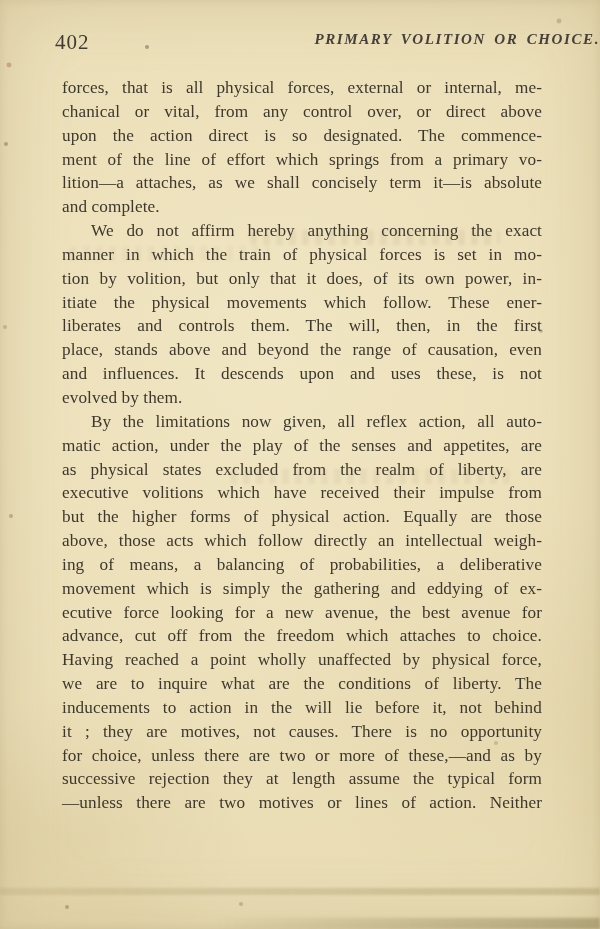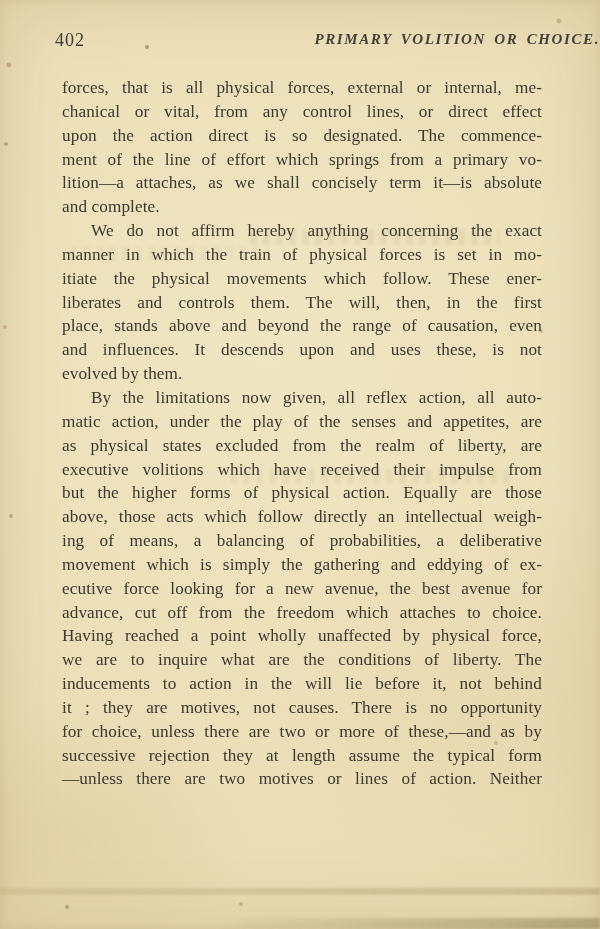--- a/index.html
+++ b/index.html
@@ -23,21 +23,21 @@
   }
   .running-head {
     position: absolute;
     top: 30px; left: 0; right: 0;
     height: 20px;
     color: #46413a;
   }
   .page-number {
     position: absolute;
     left: 55px; top: 0;
-    font-size: 18px;
+    font-size: 21px;
     letter-spacing: 1px;
     color: #413c33;
   }
   .running-title {
     position: absolute;
     left: 0; right: 0; top: 1px;
     text-align: right;
     font-style: italic;
     font-weight: 700;
     font-size: 15px;
@@ -117,27 +117,28 @@
 <div class="page">
 
   <div class="running-head">
     <span class="page-number">402</span>
     <span class="running-title">PRIMARY VOLITION OR CHOICE.</span>
   </div>
 
   <div class="page-body">
 
       <div class="line">forces, that is all physical forces, external or internal, me-</div>
-      <div class="line">chanical or vital, from any control lines, or direct effect</div>
+      <div class="line">chanical or vital, from any control over, or direct above</div>
       <div class="line">upon the action direct is so designated.  The commence-</div>
       <div class="line">ment of the line of effort which springs from a primary vo-</div>
       <div class="line">lition—a attaches, as we shall concisely term it—is absolute</div>
       <div class="line last">and complete.</div>
       <div class="line first">We do not affirm hereby anything concerning the exact</div>
       <div class="line">manner in which the train of physical forces is set in mo-</div>
+      <div class="line">tion by volition, but only that it does, of its own power, in-</div>
       <div class="line">itiate the physical movements which follow.  These ener-</div>
       <div class="line">liberates and controls them.  The will, then, in the first</div>
       <div class="line">place, stands above and beyond the range of causation, even</div>
       <div class="line">and influences.  It descends upon and uses these, is not</div>
       <div class="line last">evolved by them.</div>
       <div class="line first">By the limitations now given, all reflex action, all auto-</div>
       <div class="line">matic action, under the play of the senses and appetites, are</div>
       <div class="line">as physical states excluded from the realm of liberty, are</div>
       <div class="line">executive volitions which have received their impulse from</div>
       <div class="line">but the higher forms of physical action.  Equally are those</div>

